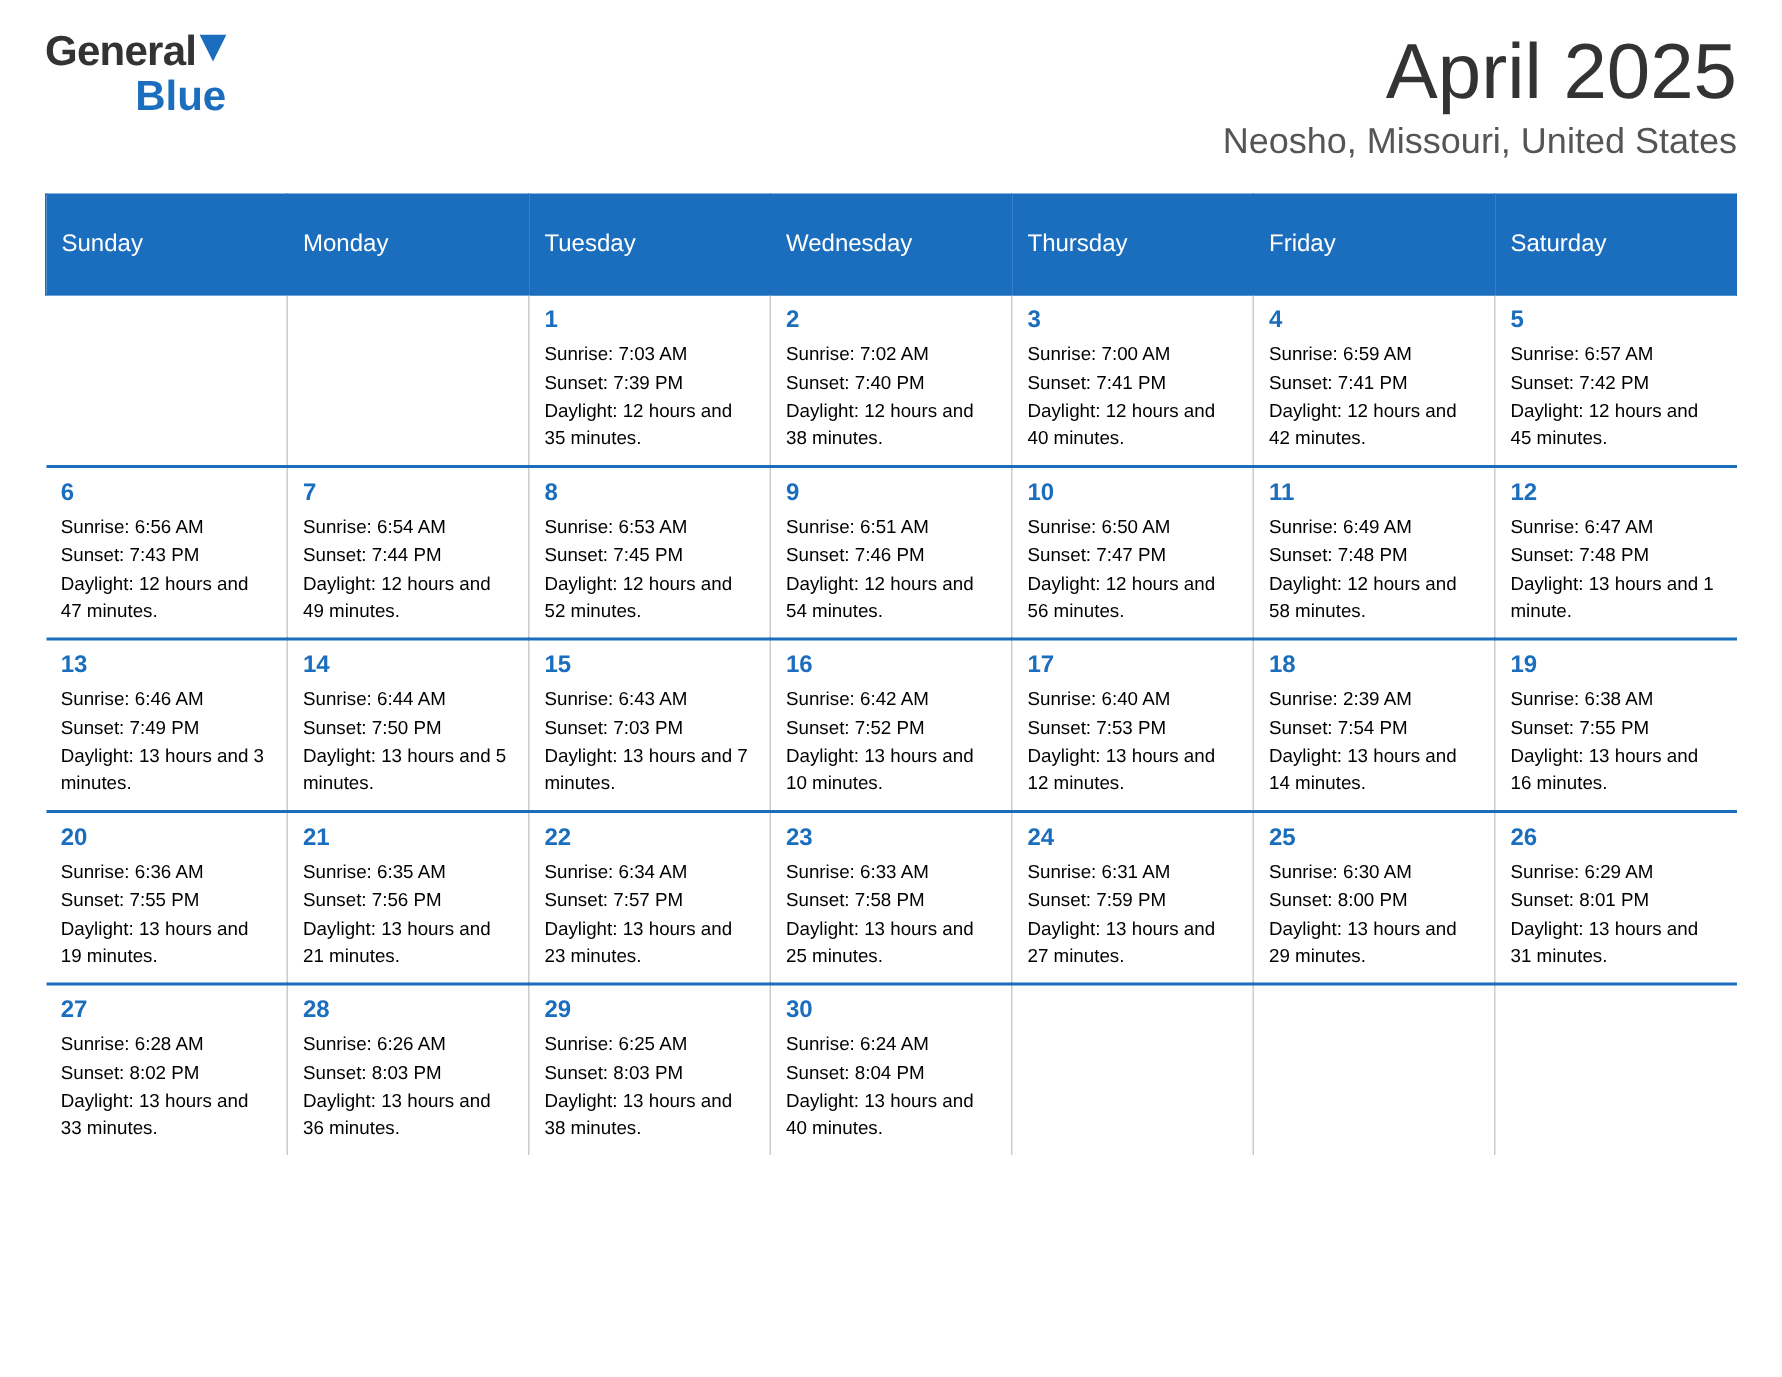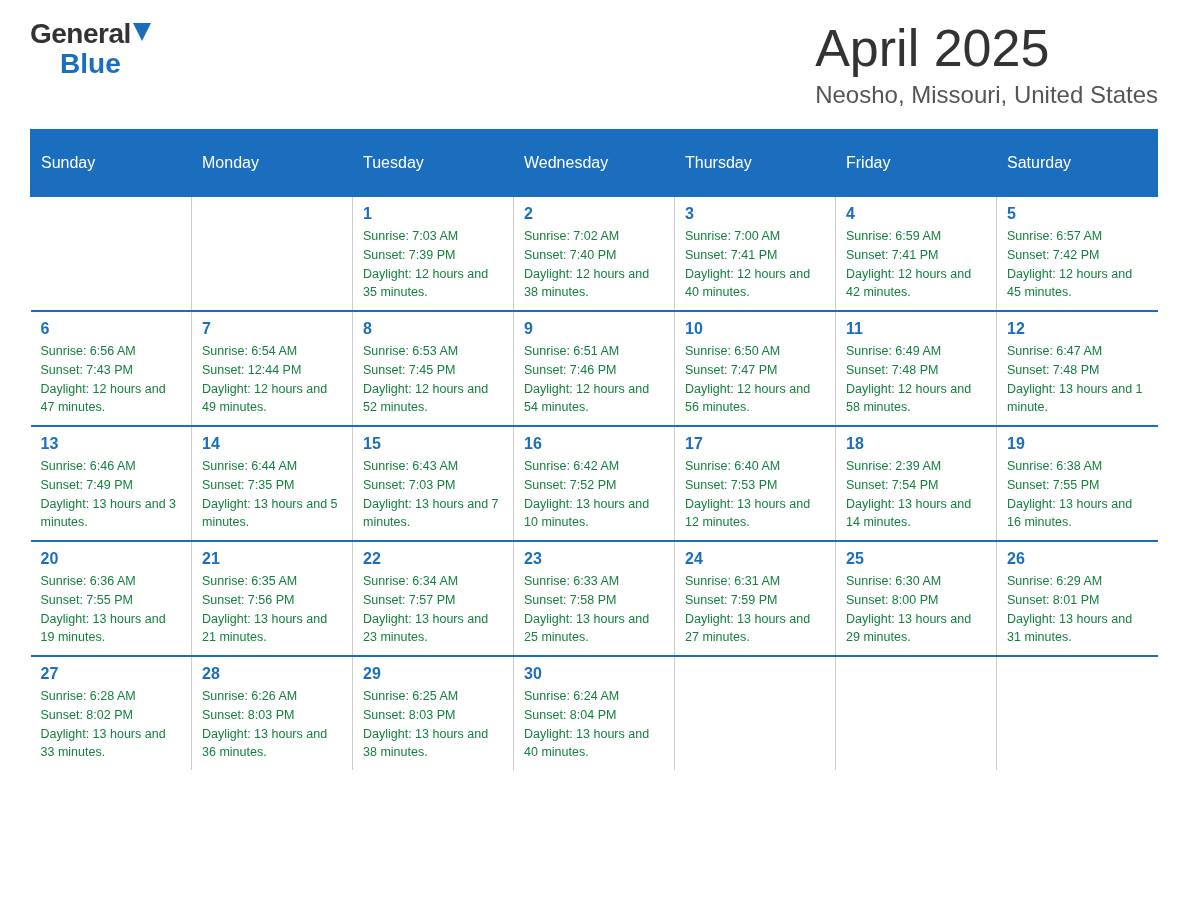--- a/index.html
+++ b/index.html
@@ -15,40 +15,41 @@
     .header {
       display: flex;
       justify-content: space-between;
       align-items: flex-start;
       margin-bottom: 20px;
     }
 
     .logo {
       display: flex;
       flex-direction: column;
-      align-items: center;
+      align-items: flex-end;
     }
 
     .logo-general {
       font-size: 28px;
       font-weight: bold;
       color: #333;
       letter-spacing: -0.5px;
       line-height: 1;
     }
 
     .logo-blue {
       font-size: 28px;
       font-weight: bold;
       color: #1a6ebd;
       line-height: 1;
       margin-top: 2px;
     }
 
     .title-block {
+      text-align: right;
     }
 
     .title-block h1 {
       font-size: 52px;
       font-weight: normal;
       color: #333;
       line-height: 1.1;
     }
 
     .title-block .subtitle {
@@ -96,21 +97,21 @@
     .day-num {
       font-size: 16px;
       color: #1a6ebd;
       font-weight: bold;
       display: block;
       margin-bottom: 4px;
     }
 
     .day-info {
       font-size: 12.5px;
-      color: #15803d;
+      color: #000000;
       line-height: 1.5;
     }
 
     .empty-cell {
       background: #fff;
     }
 
     tbody tr:last-child {
       border-bottom: none;
     }
@@ -192,21 +193,21 @@
         <td>
           <span class="day-num">6</span>
           <div class="day-info">Sunrise: 6:56 AM
 Sunset: 7:43 PM
 Daylight: 12 hours
 and 47 minutes.</div>
         </td>
         <td>
           <span class="day-num">7</span>
           <div class="day-info">Sunrise: 6:54 AM
-Sunset: 12:44 PM
+Sunset: 7:44 PM
 Daylight: 12 hours
 and 49 minutes.</div>
         </td>
         <td>
           <span class="day-num">8</span>
           <div class="day-info">Sunrise: 6:53 AM
 Sunset: 7:45 PM
 Daylight: 12 hours
 and 52 minutes.</div>
         </td>
@@ -243,21 +244,21 @@
         <td>
           <span class="day-num">13</span>
           <div class="day-info">Sunrise: 6:46 AM
 Sunset: 7:49 PM
 Daylight: 13 hours
 and 3 minutes.</div>
         </td>
         <td>
           <span class="day-num">14</span>
           <div class="day-info">Sunrise: 6:44 AM
-Sunset: 7:35 PM
+Sunset: 7:50 PM
 Daylight: 13 hours
 and 5 minutes.</div>
         </td>
         <td>
           <span class="day-num">15</span>
           <div class="day-info">Sunrise: 6:43 AM
 Sunset: 7:03 PM
 Daylight: 13 hours
 and 7 minutes.</div>
         </td>

